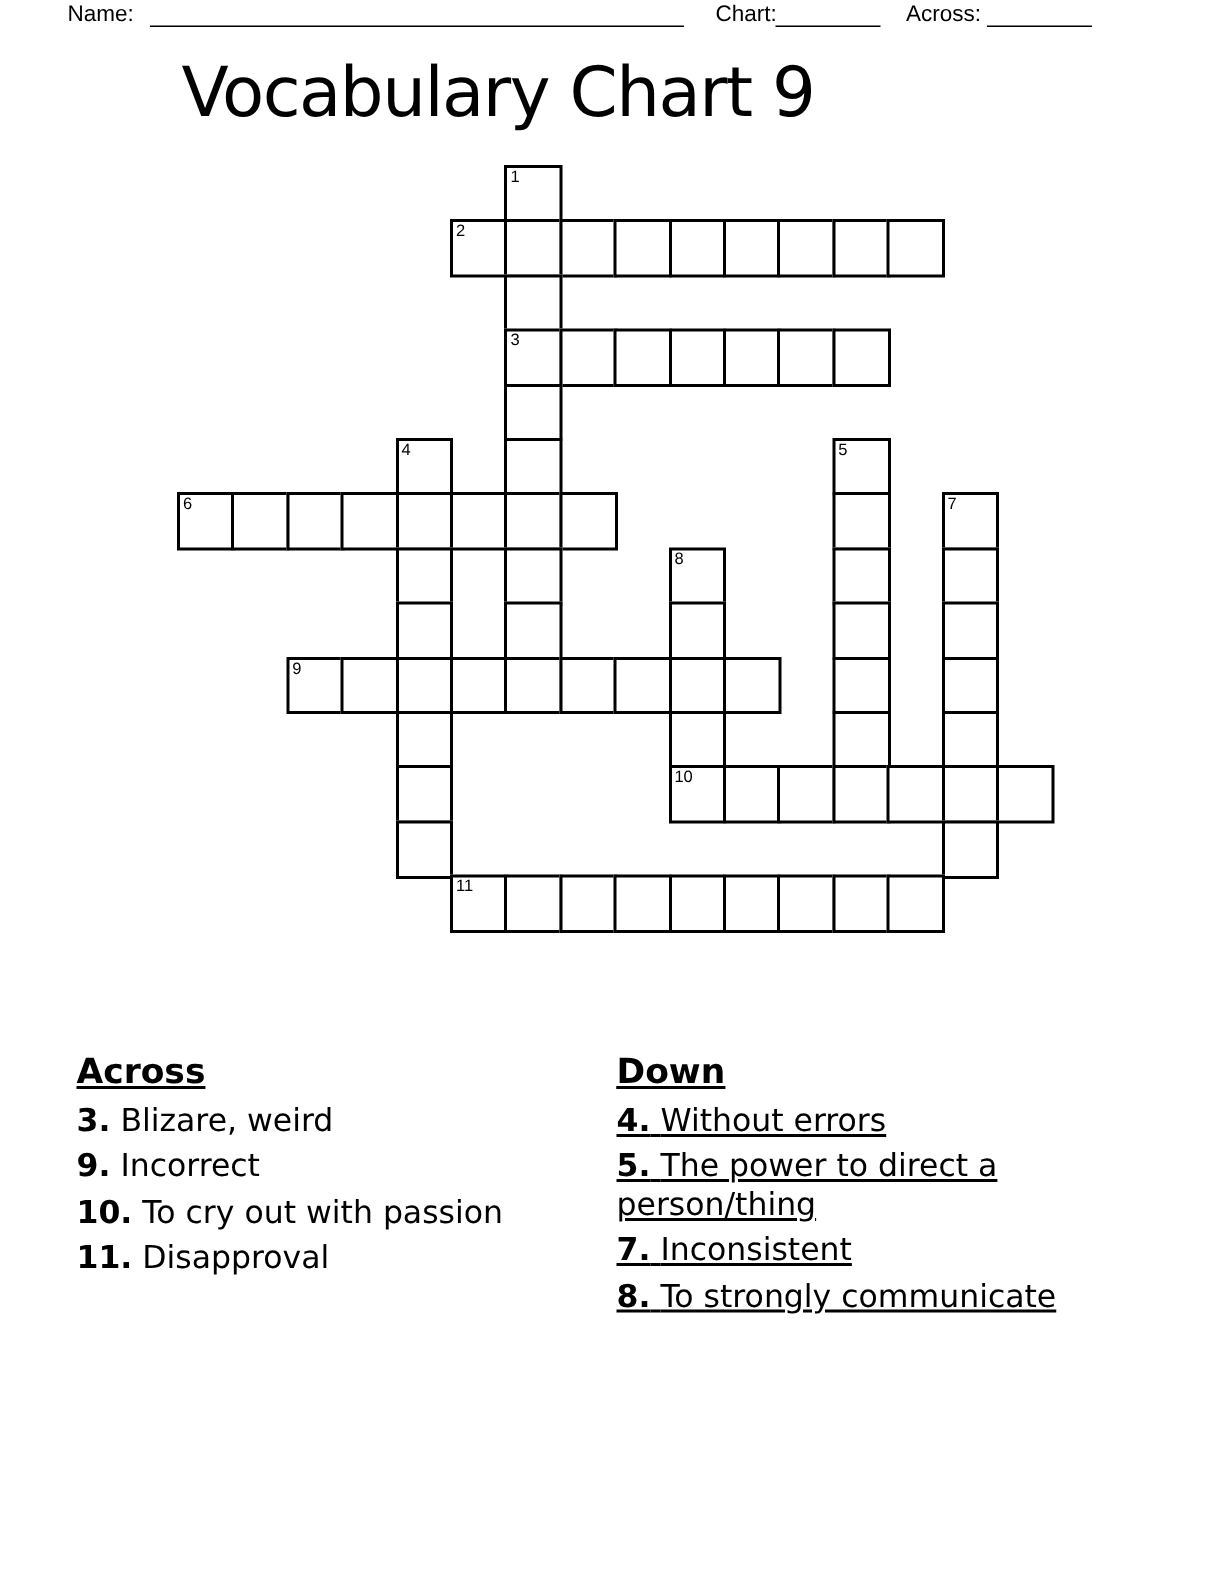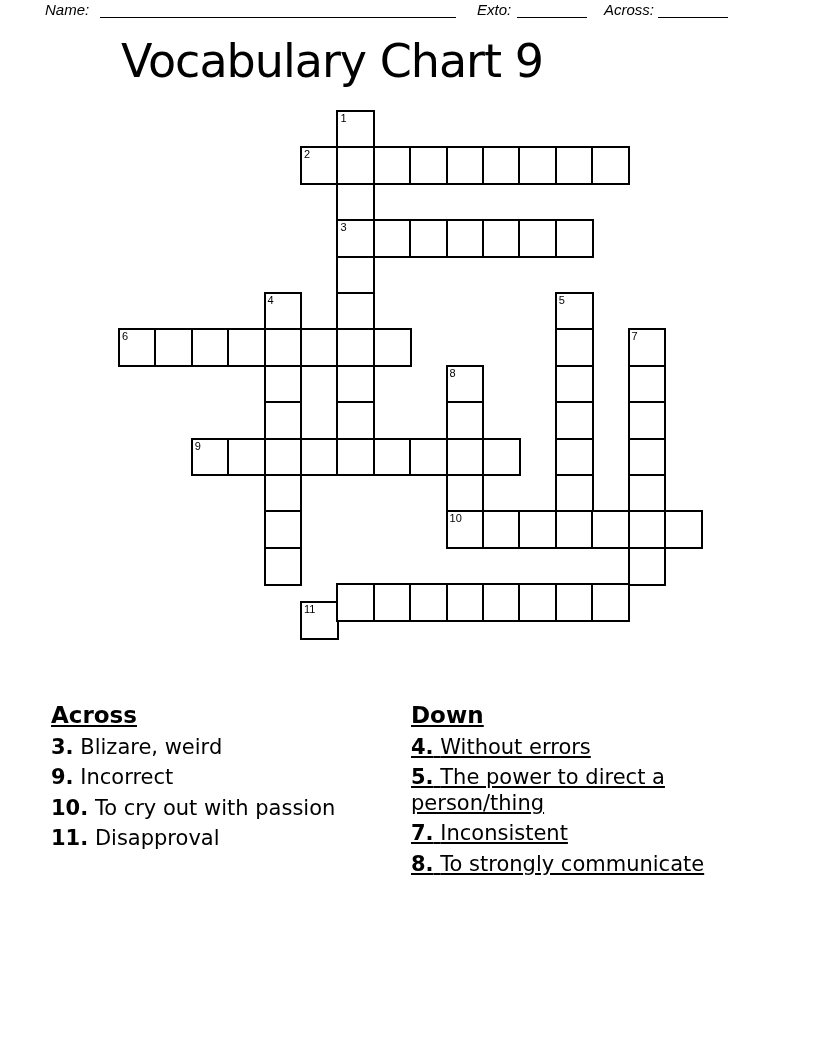--- a/index.html
+++ b/index.html
@@ -5,21 +5,21 @@
   html, body { margin: 0; padding: 0; background: #ffffff; }
   body {
     width: 816px; height: 1056px; position: relative; overflow: hidden;
     font-family: "DejaVu Sans", sans-serif; color: #000000;
   }
   .page { position: absolute; inset: 0; background: #ffffff; }
 
   
   .header { position: absolute; top: 0; left: 0; right: 0; height: 22px;
             font-family: "Liberation Sans", sans-serif; font-size: 15px; }
-  .header .lbl { position: absolute; top: 1px; white-space: nowrap; font-style: italic; }
+  .header .lbl { position: absolute; top: 1px; white-space: nowrap; }
   .header .line { position: absolute; top: 1px; height: 16px;
                   border-bottom: 1.6px solid #000; }
   .lbl-name   { left: 45px; }
   .line-name  { left: 100px; width: 356px; }
   .lbl-date   { left: 477px; }
   .line-date  { left: 517px; width: 70px; }
   .lbl-period { left: 604px; }
   .line-period{ left: 658px; width: 70px; }
 
   
@@ -47,21 +47,21 @@
   .cnum { font-weight: bold; }
 </style>
 </head>
 <body>
 
 <div class="page">
 
   <div class="header">
     <span class="lbl lbl-name">Name:</span>
     <span class="line line-name"></span>
-    <span class="lbl lbl-date">Exto:</span>
+    <span class="lbl lbl-date">Chart:</span>
     <span class="line line-date"></span>
     <span class="lbl lbl-period">Across:</span>
     <span class="line line-period"></span>
   </div>
 
   <div class="title">Vocabulary Chart 9</div>
 
   <div class="grid">
       <div class="cell" style="left: 336.4px; top: 110px;">
         <span class="num">1</span>
@@ -143,21 +143,21 @@
         <span class="num">10</span>
       </div>
       <div class="cell" style="left: 482px; top: 510.4px;"></div>
       <div class="cell" style="left: 518.4px; top: 510.4px;"></div>
       <div class="cell" style="left: 554.8px; top: 510.4px;"></div>
       <div class="cell" style="left: 591.2px; top: 510.4px;"></div>
       <div class="cell" style="left: 627.6px; top: 510.4px;"></div>
       <div class="cell" style="left: 664px; top: 510.4px;"></div>
       <div class="cell" style="left: 263.6px; top: 546.8px;"></div>
       <div class="cell" style="left: 627.6px; top: 546.8px;"></div>
-      <div class="cell" style="left: 300px; top: 583.2px; margin-top: 18px;">
+      <div class="cell" style="left: 300px; top: 583.2px;">
         <span class="num">11</span>
       </div>
       <div class="cell" style="left: 336.4px; top: 583.2px;"></div>
       <div class="cell" style="left: 372.8px; top: 583.2px;"></div>
       <div class="cell" style="left: 409.2px; top: 583.2px;"></div>
       <div class="cell" style="left: 445.6px; top: 583.2px;"></div>
       <div class="cell" style="left: 482px; top: 583.2px;"></div>
       <div class="cell" style="left: 518.4px; top: 583.2px;"></div>
       <div class="cell" style="left: 554.8px; top: 583.2px;"></div>
       <div class="cell" style="left: 591.2px; top: 583.2px;"></div>

